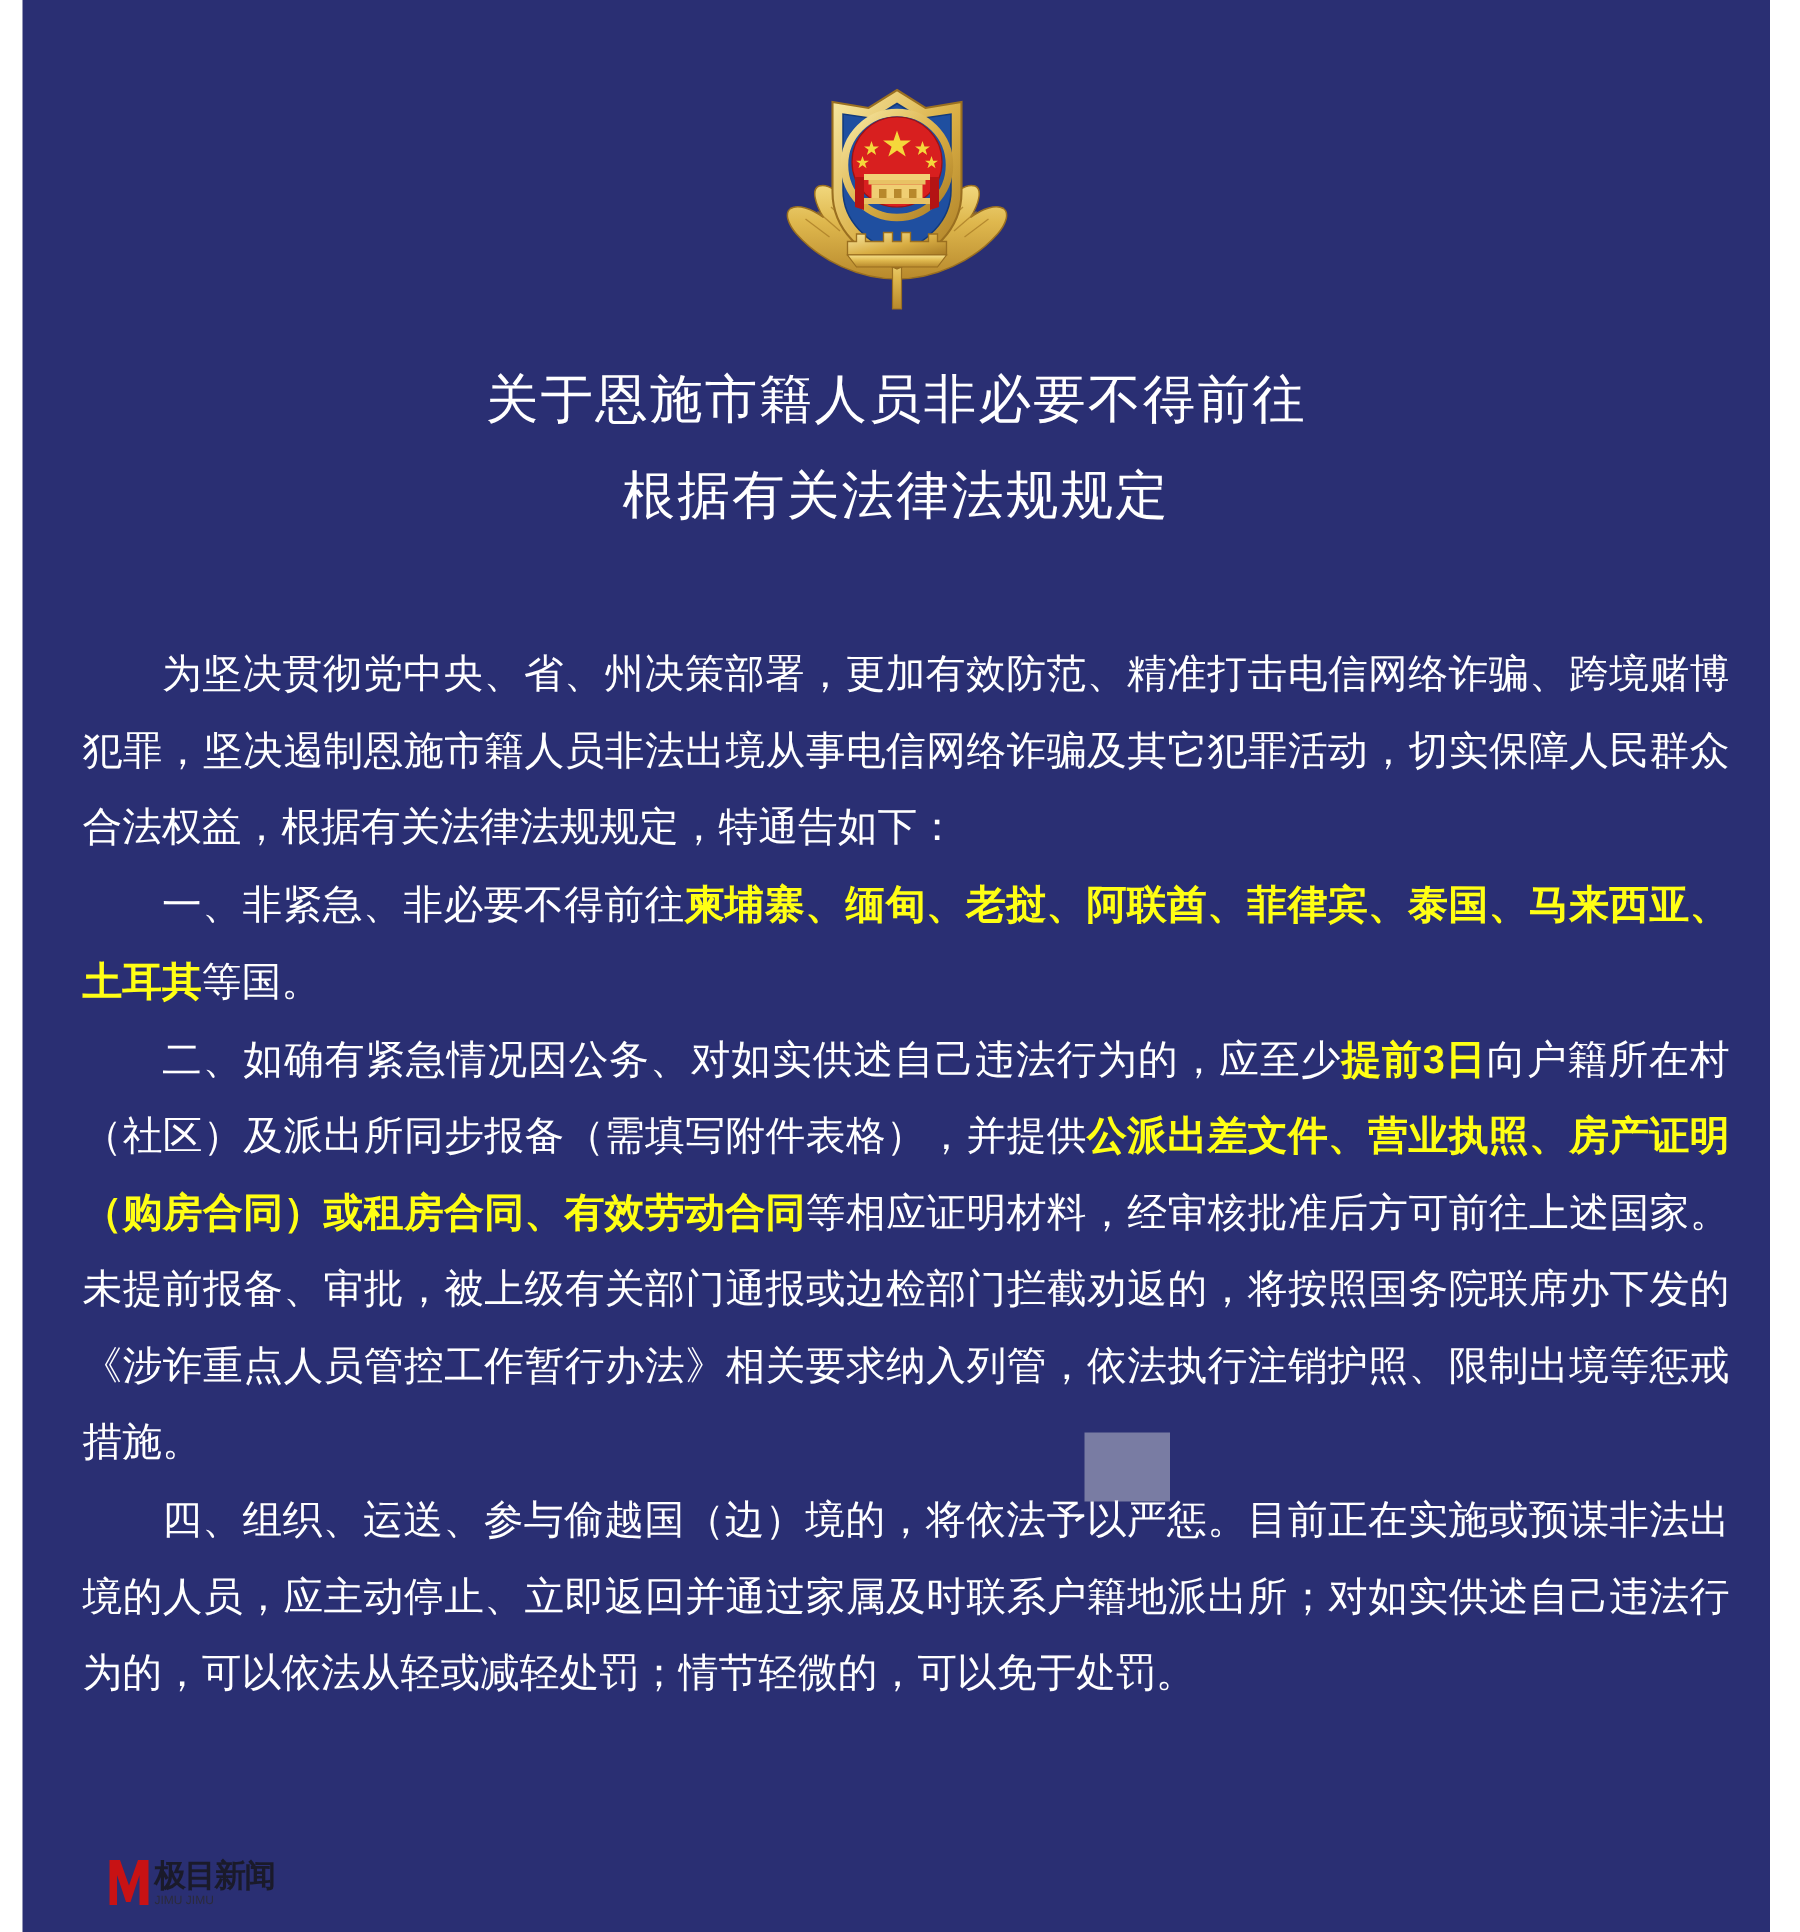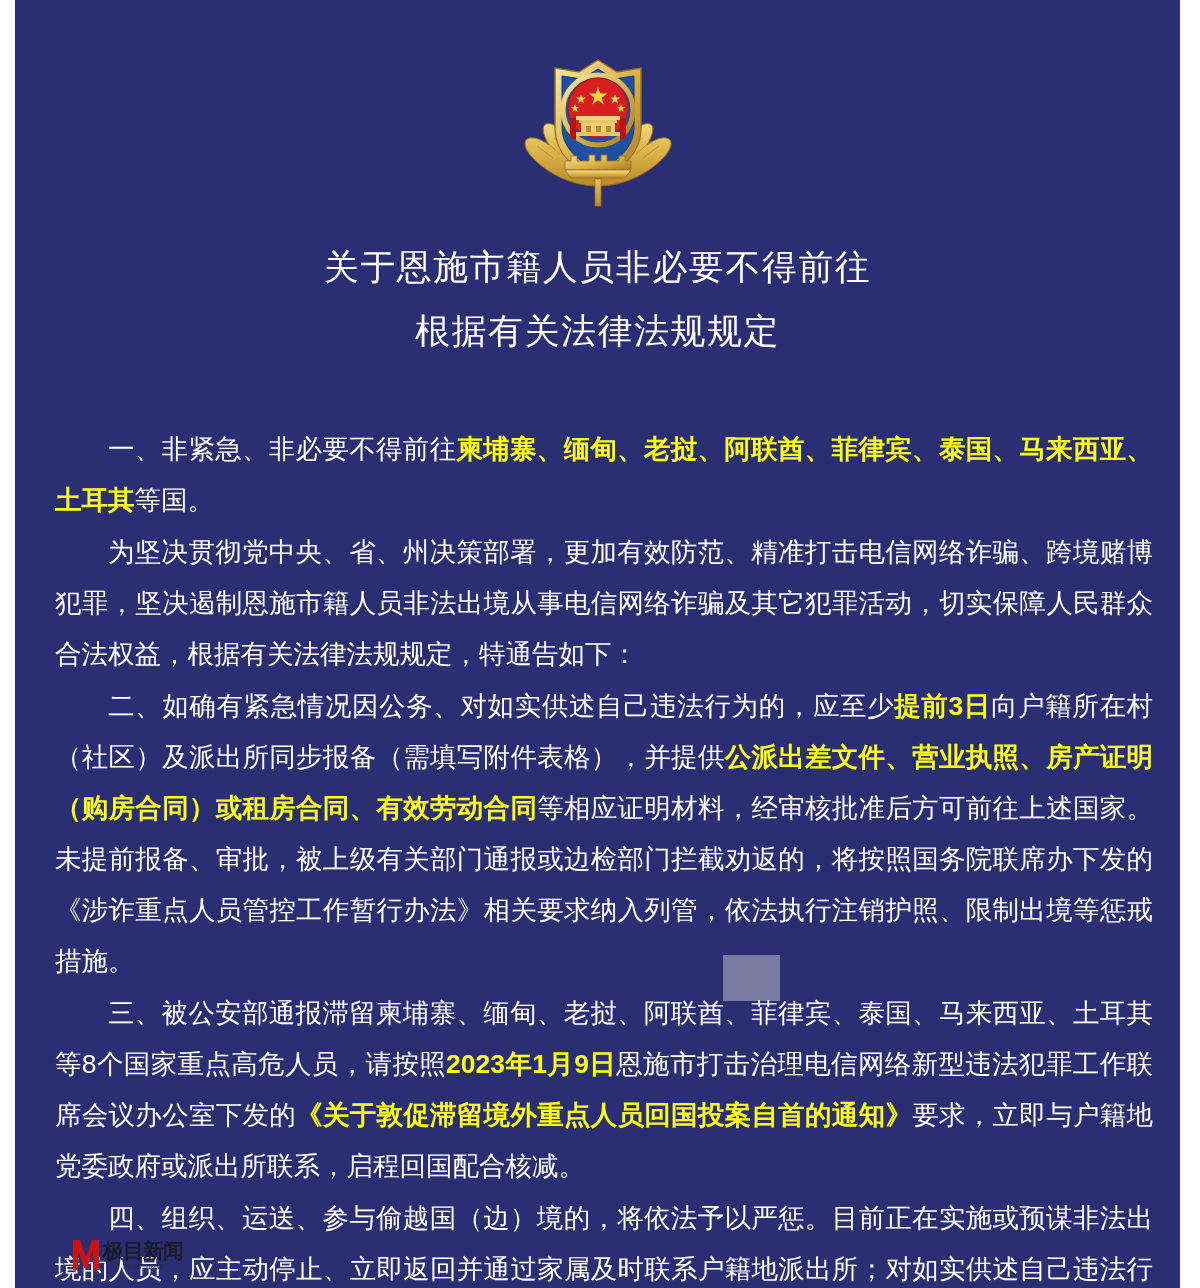--- a/index.html
+++ b/index.html
@@ -61,21 +61,20 @@
     left:56px; top:1232px;
     width:120px; height:46px;
     display:flex; align-items:center;
     opacity:.96;
   }
   .wm-mark{width:30px;height:34px;flex:0 0 auto;}
   .wm-text{
     margin-left:2px;
     display:flex;flex-direction:column;justify-content:center;
     line-height:1;
-    align-items:center;
   }
   .wm-main{
     font-size:21px;font-weight:bold;color:#1a1a28;
     letter-spacing:-1px;white-space:nowrap;
   }
   .wm-sub{
     font-size:8px;color:#2b2b3a;letter-spacing:0px;
     white-space:nowrap;margin-top:2px;
   }
 </style>
@@ -161,27 +160,26 @@
     </svg>
   </div>
 
   <div class="title">
     <span class="tline">关于恩施市籍人员非必要不得前往</span>
     <span class="tline">根据有关法律法规规定</span>
   </div>
 
   <div class="body">
 
+    <p><span>为坚决贯彻党中央、省、州决策部署，更加有效防范、精准打击电信网络诈骗、跨境赌博犯罪，坚决遏制恩施市籍人员非法出境从事电信网络诈骗及其它犯罪活动，切实保障人民群众合法权益，根据有关法律法规规定，特通告如下：</span></p>
+
     <p><span>一、非紧急、非必要不得前往</span><span class="hl-y">柬埔寨、缅甸、老挝、阿联酋、菲律宾、泰国、马来西亚、土耳其</span><span>等国。</span></p>
-
-    <p><span>为坚决贯彻党中央、省、州决策部署，更加有效防范、精准打击电信网络诈骗、跨境赌博犯罪，坚决遏制恩施市籍人员非法出境从事电信网络诈骗及其它犯罪活动，切实保障人民群众合法权益，根据有关法律法规规定，特通告如下：</span></p>
 
     <p><span>二、如确有紧急情况因公务、对如实供述自己违法行为的，应至少</span><span class="hl-y">提前3日</span><span>向户籍所在村（社区）及派出所同步报备（需填写附件表格），并提供</span><span class="hl-y">公派出差文件、营业执照、房产证明（购房合同）或租房合同、有效劳动合同</span><span>等相应证明材料，经审核批准后方可前往上述国家。未提前报备、审批，被上级有关部门通报或边检部门拦截劝返的，将按照国务院联席办下发的《涉诈重点人员管控工作暂行办法》相关要求纳入列管，依法执行注销护照、限制出境等惩戒措施。</span></p>
 
-    <p><span>三、被公安部通报滞留柬埔寨、缅甸、老挝、阿联酋、菲律宾、泰国、马来西亚、土耳其等8个国家重点高危人员，请按照</span><span class="hl-y">2023年1月9日</span><span>恩施市打击治理电信网络新型违法犯罪工作联席会议办公室下发的</span><span class="hl-y">《关于敦促滞留境外重点人员回国投案自首的通知》</span><span>要求，立即与户籍地党委政府或派出所联系，启程回国配合核减。</span></p>
 
     <p><span>四、组织、运送、参与偷越国（边）境的，将依法予以严惩。目前正在实施或预谋非法出境的人员，应主动停止、立即返回并通过家属及时联系户籍地派出所；对如实供述自己违法行为的，可以依法从轻或减轻处罚；情节轻微的，可以免于处罚。</span></p>
   </div>
 
   <div class="selbox"></div>
 
   <div class="watermark">
     <svg class="wm-mark" viewBox="0 0 30 34">
       <path d="M2 2 L9 2 L15 19 L21 2 L28 2 L28 32 L22 32 L22 12 L16 30 L13 30 L7 12 L7 32 L2 32 Z" fill="#cf1111"></path>
     </svg>

